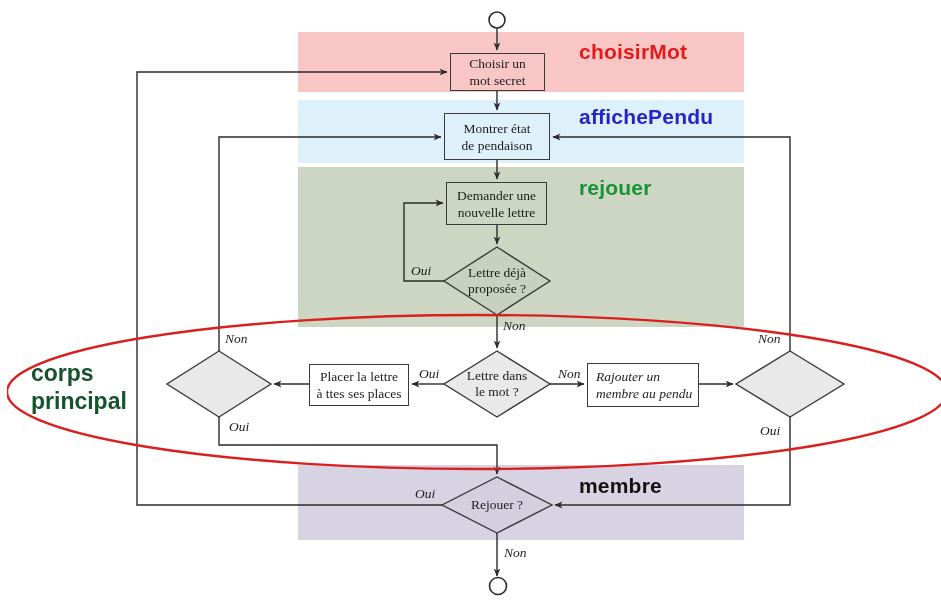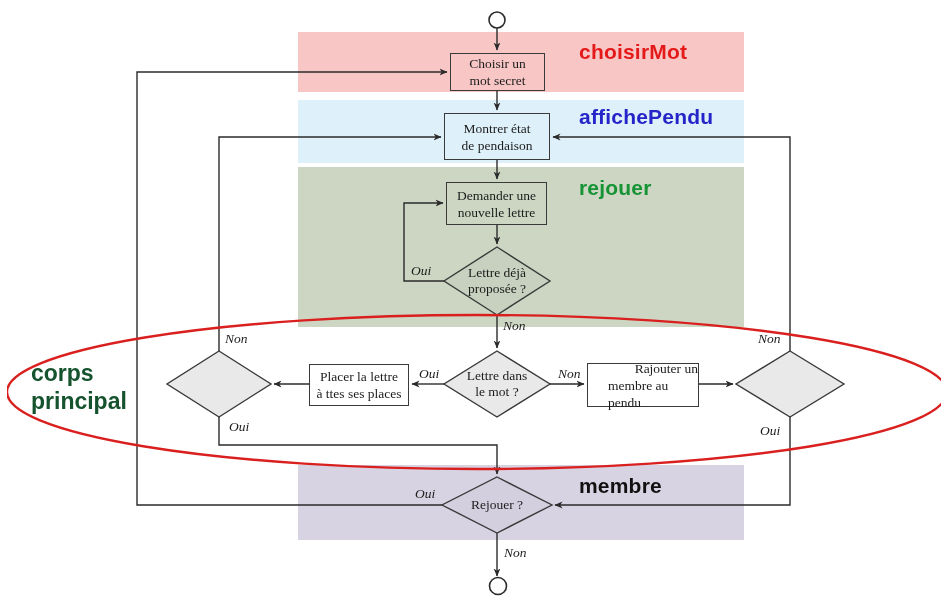--- a/index.html
+++ b/index.html
@@ -15,21 +15,21 @@
   .band-rejouer{top:465px;height:75px;background:#d8d3e2;}
 
   svg.layer{position:absolute;left:0;top:0;width:941px;height:607px;}
 
   .node{
     position:absolute;border:1.4px solid #3a3a3a;box-sizing:border-box;
     display:flex;flex-direction:column;justify-content:center;align-items:center;
     font-size:13.5px;line-height:17px;color:#1c1c1c;text-align:center;background:transparent;
   }
   .node.white{background:#ffffff;}
-  .node.left-align{align-items:flex-end;padding-left:20px;text-align:left;}
+  .node.left-align{align-items:flex-start;padding-left:8px;text-align:left;font-style:italic;}
   .pos-choisir{left:443px;top:53px;width:95px;height:38px;}
   .pos-montrer{left:437px;top:113px;width:106px;height:47px;}
   .pos-demander{left:439px;top:182px;width:101px;height:43px;}
   .pos-placer{left:302px;top:364px;width:100px;height:42px;}
   .pos-rajouter{left:580px;top:363px;width:112px;height:44px;}
 
   .dlabel{
     position:absolute;display:flex;flex-direction:column;justify-content:center;align-items:center;
     font-size:13.5px;line-height:16px;color:#1c1c1c;text-align:center;pointer-events:none;
   }

